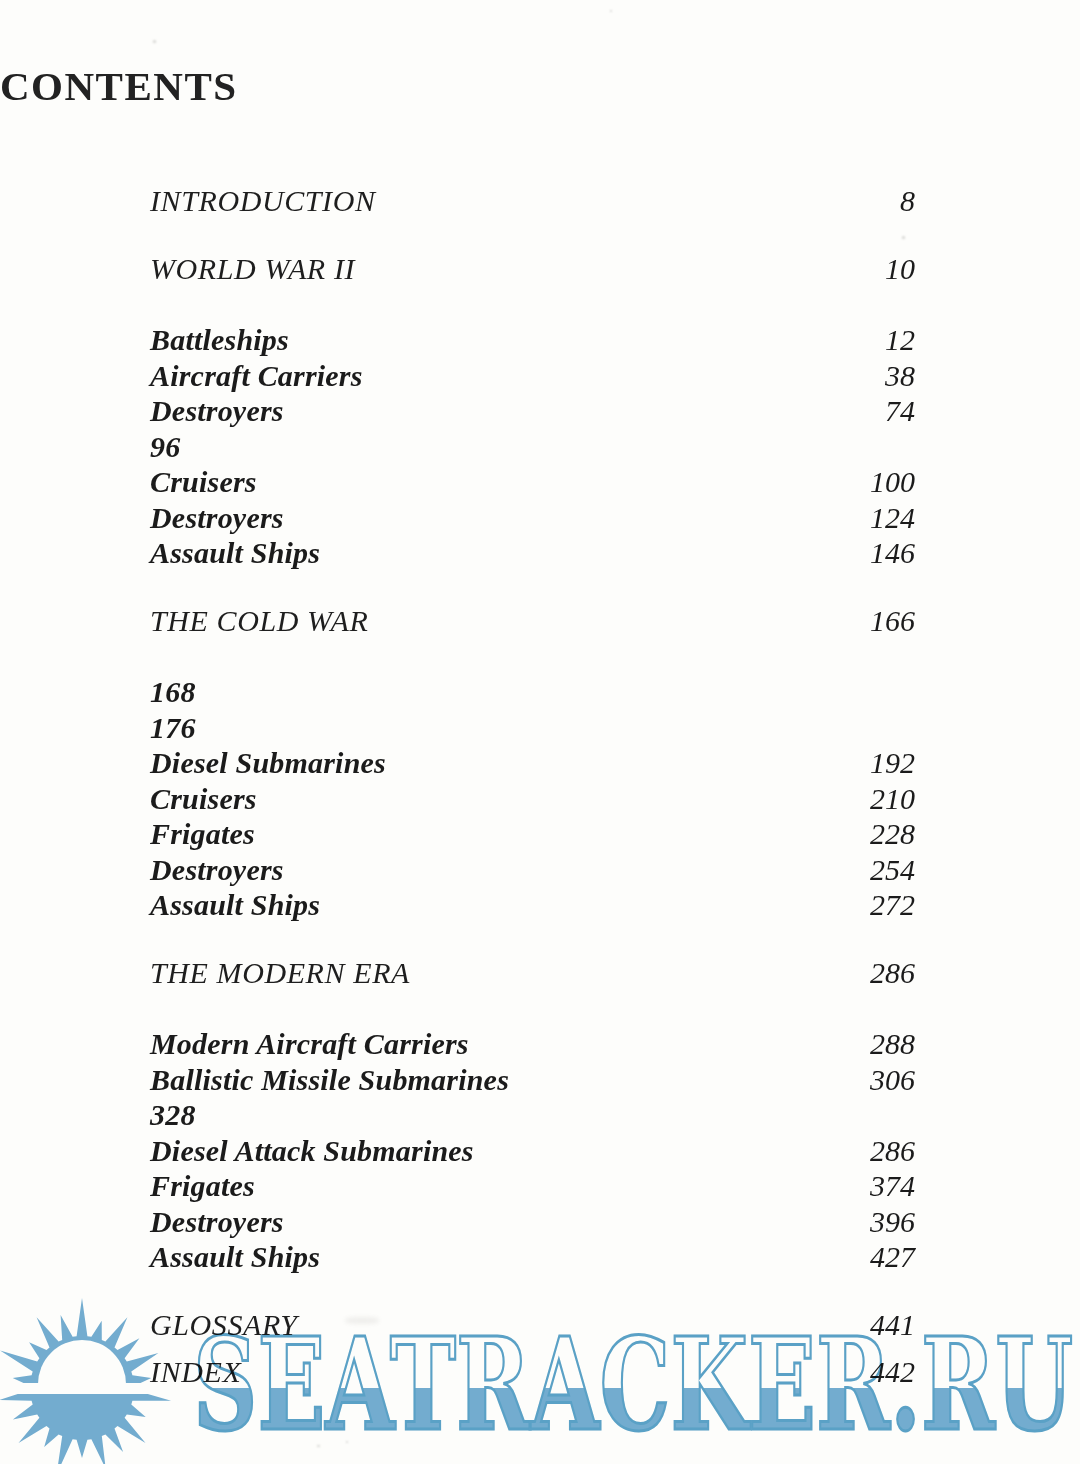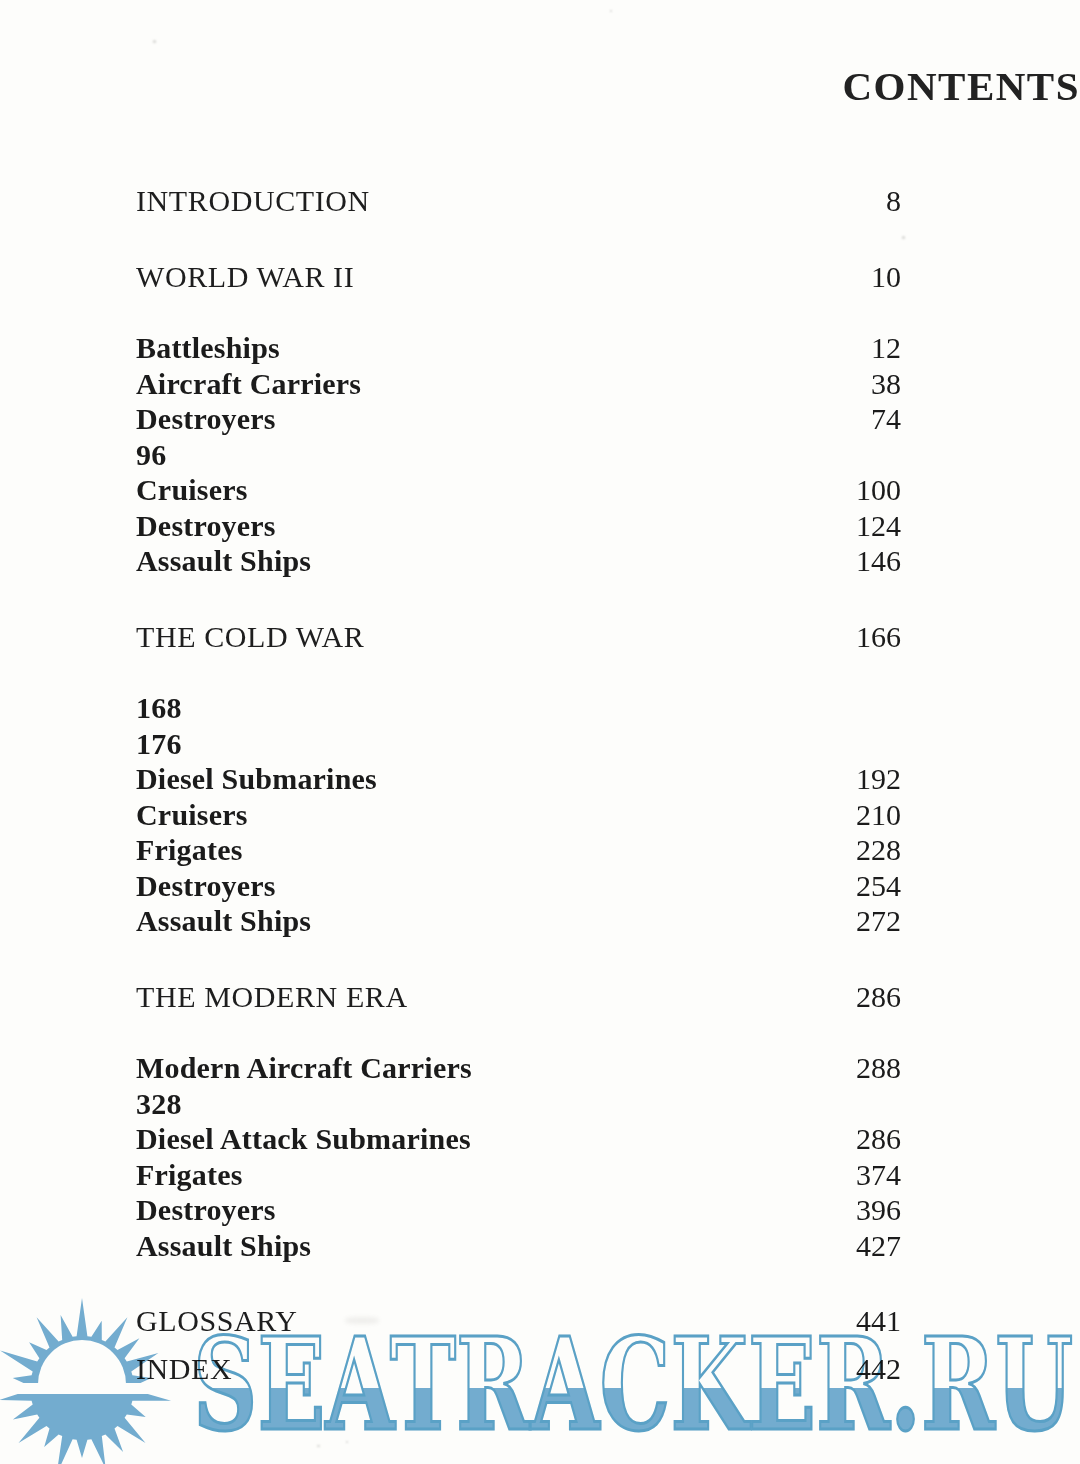--- a/index.html
+++ b/index.html
@@ -3,31 +3,31 @@
 <meta charset="utf-8">
 <style>
   html,body{margin:0;padding:0;background:#ffffff;}
   .page{
     position:relative;width:1080px;height:1464px;overflow:hidden;
     background:#fdfdfb;
     font-family:"Liberation Serif", serif;color:#1b1b1b;
   }
   .title{
     position:absolute;top:62px;left:0;width:100%;margin:0;
-    text-align:right;font-size:41px;font-weight:bold;letter-spacing:1.5px;color:#222;
+    text-align:left;font-size:41px;font-weight:bold;letter-spacing:1.5px;color:#222;
   }
-  .toc{position:absolute;left:136px;top:183px;width:765px;}
+  .toc{position:absolute;left:150px;top:183px;width:765px;font-style:italic;}
   .row{
     display:flex;justify-content:space-between;align-items:baseline;
     height:35.5px;line-height:35.5px;font-size:30px;white-space:nowrap;
   }
   .heading-row span:first-child{letter-spacing:0.6px;color:#1e1e1e;}
   .entry-row span:first-child{font-weight:bold;letter-spacing:0.2px;}
   .pagenum{font-weight:normal;}
-  .section{margin-top:40px;}
+  .section{margin-top:32px;}
   .section.first{margin-top:0;}
   .section.compact{margin-top:12px;}
   .entries{margin-top:36px;}
   .wm{position:absolute;left:0;top:1262px;mix-blend-mode:multiply;}
   .wm text{
     font-family:"DejaVu Serif", serif;font-weight:bold;
   }
   .speck{position:absolute;border-radius:50%;background:#8f8f89;opacity:.4;filter:blur(1px);}
   .smudge{position:absolute;border-radius:40%;background:#77736d;opacity:.10;filter:blur(2px);}
 </style>
@@ -118,20 +118,24 @@
         <div class="row heading-row">
           <span>THE MODERN ERA</span>
           <span class="pagenum">286</span>
         </div>
         <div class="entries">
           <div class="row entry-row">
             <span>Modern Aircraft Carriers</span>
             <span class="pagenum">288</span>
           </div>
           <div class="row entry-row">
+            <span>Ballistic Missile Submarines</span>
+            <span class="pagenum">306</span>
+          </div>
+          <div class="row entry-row">
             <span class="pagenum">328</span>
           </div>
           <div class="row entry-row">
             <span>Diesel Attack Submarines</span>
             <span class="pagenum">286</span>
           </div>
           <div class="row entry-row">
             <span>Frigates</span>
             <span class="pagenum">374</span>
           </div>

